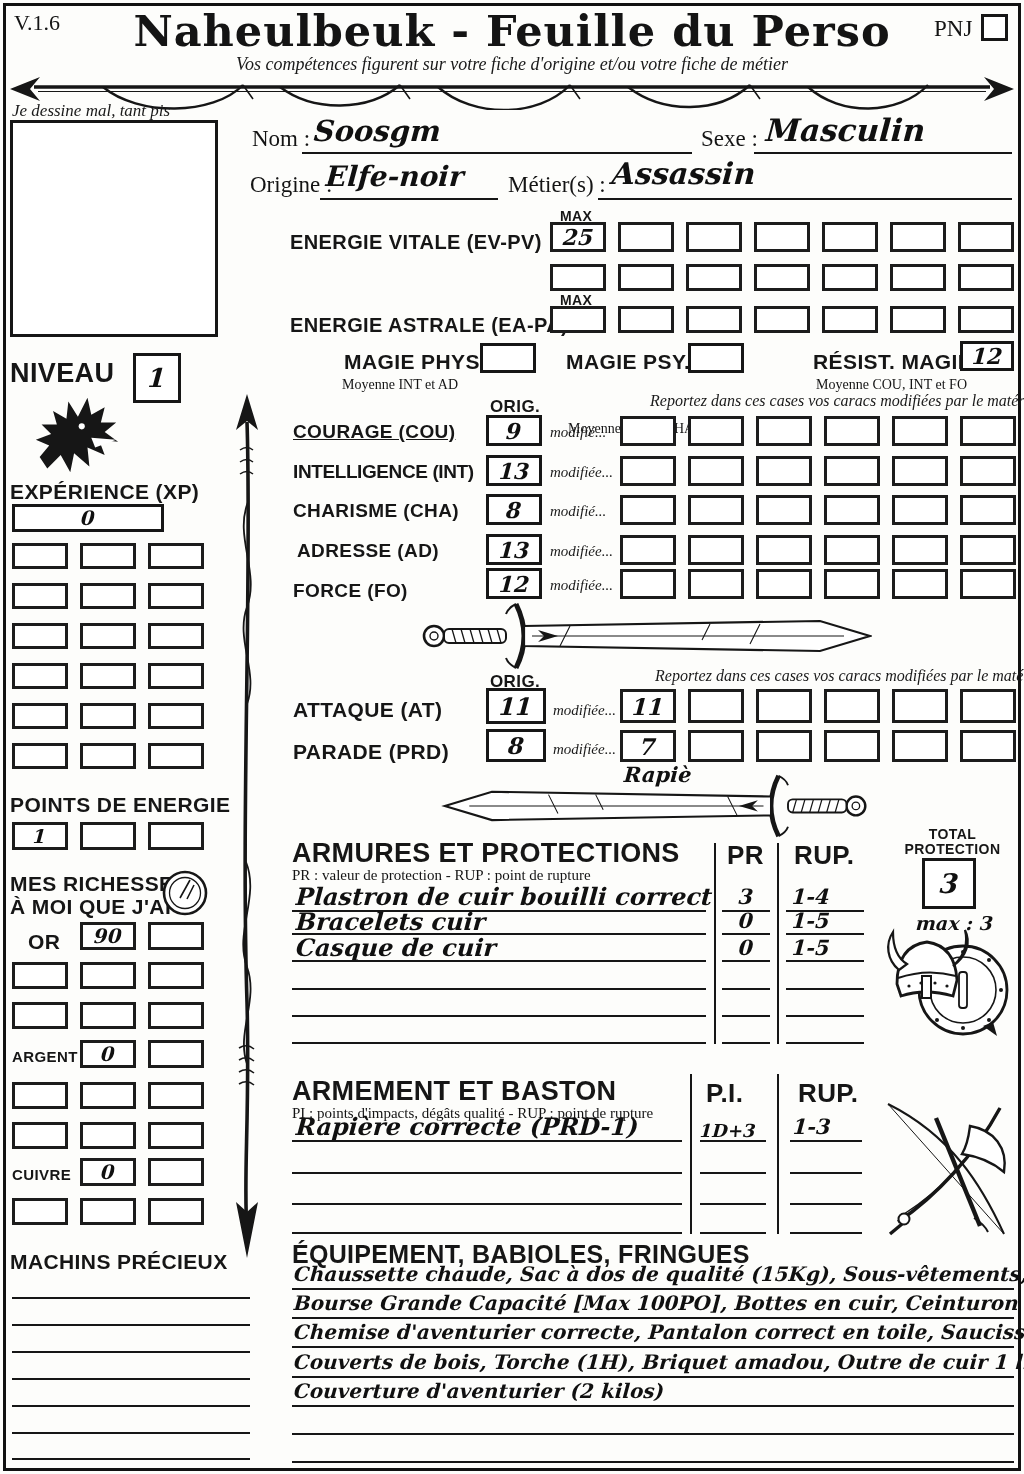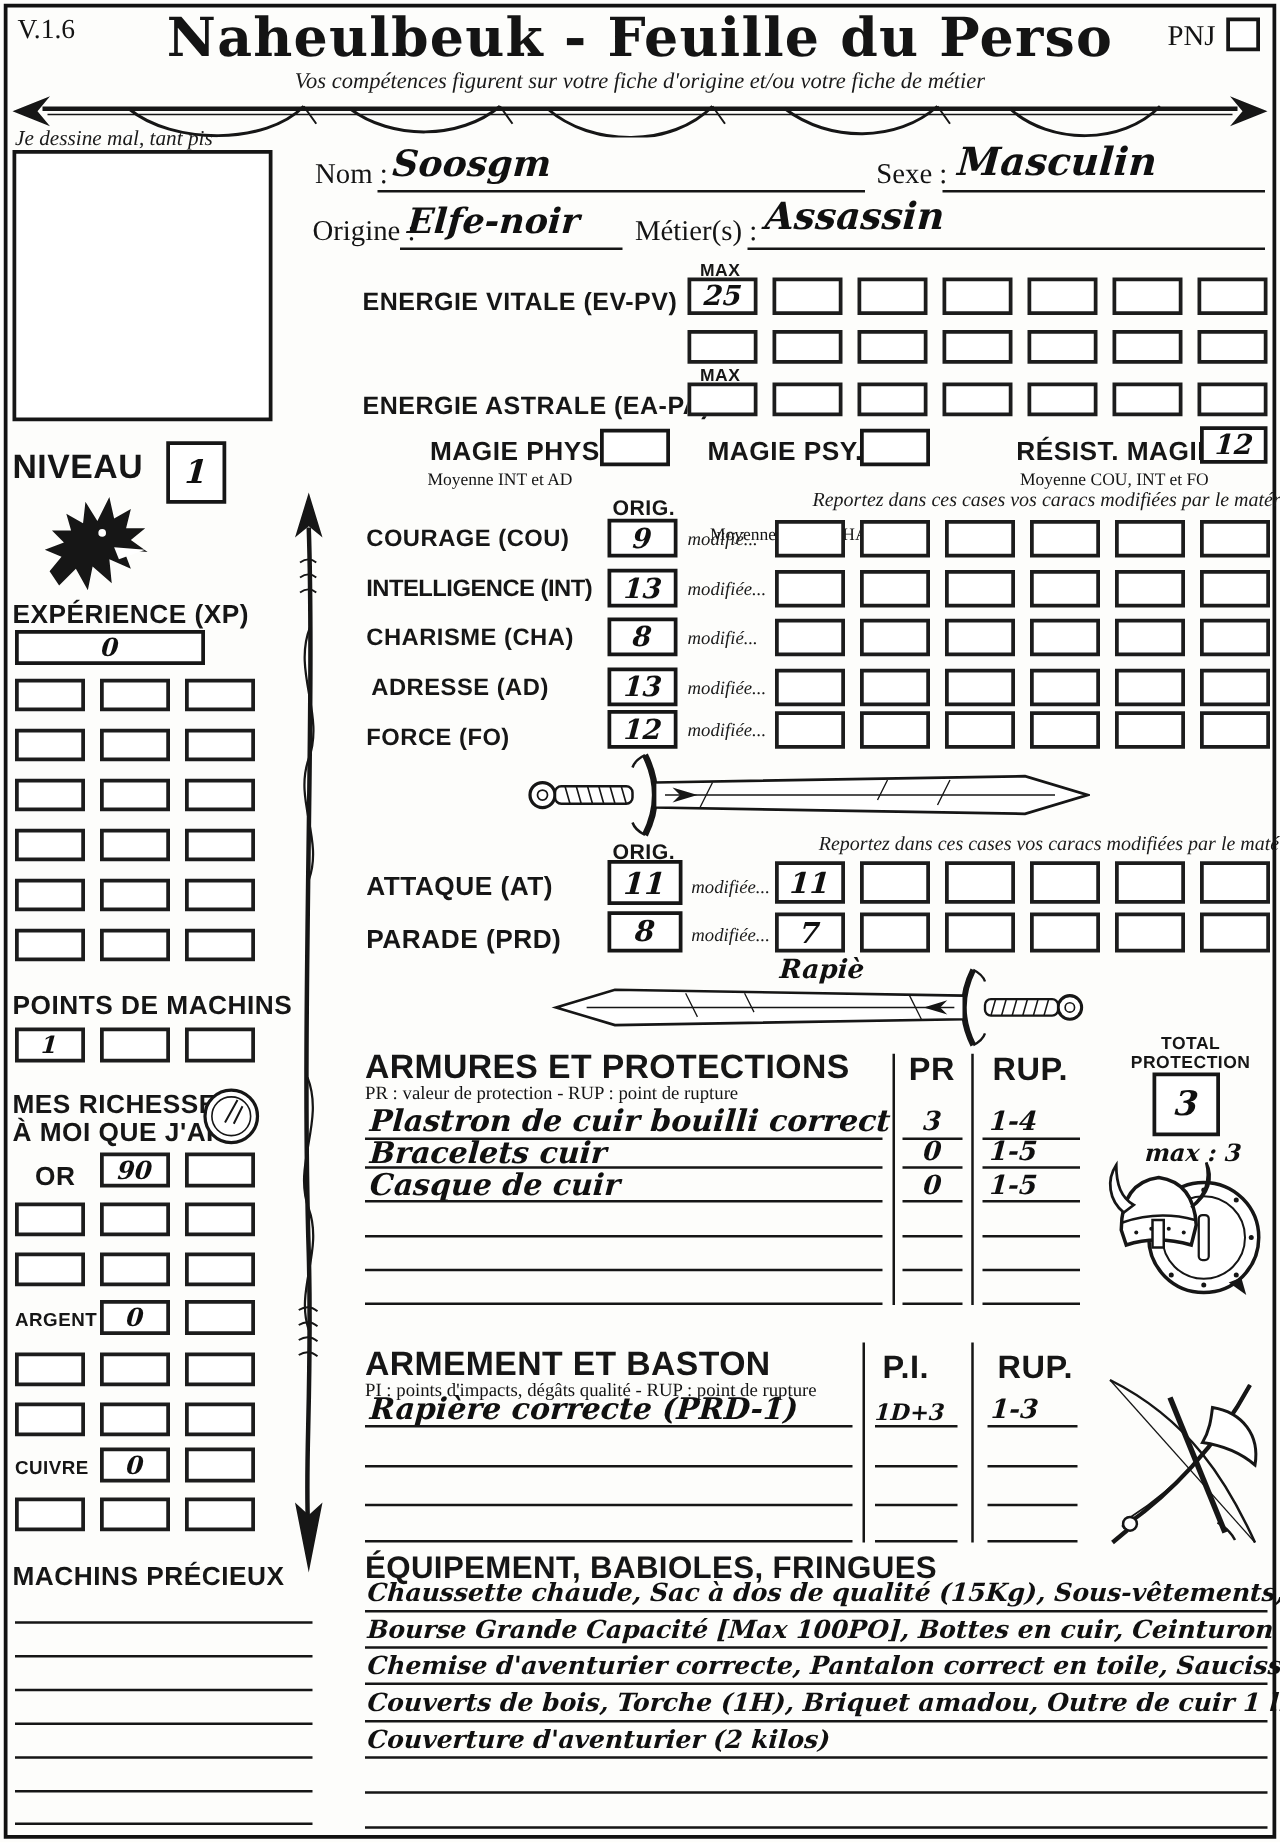--- a/index.html
+++ b/index.html
@@ -89,21 +89,21 @@
       <span class="cell" style="height:26px;"></span>
       <span class="cell" style="height:26px;"></span>
     <span class="cell" style="height:26px;"></span>
       <span class="cell" style="height:26px;"></span>
       <span class="cell" style="height:26px;"></span>
     <span class="cell" style="height:26px;"></span>
       <span class="cell" style="height:26px;"></span>
       <span class="cell" style="height:26px;"></span>
   </div>
 
-  <div class="bl" style="left:10px;top:793px;font-size:21px;">POINTS DE MACHINS</div>
+  <div class="bl" style="left:10px;top:793px;font-size:21px;">POINTS DE ENERGIE</div>
   <div class="frow" style="left:12px;top:822px;">
     <span class="cell ctr" style="width:56px;height:28px;">
         <span class="hw" style="position:static;font-size:19px;">1</span>
       </span>
     <span class="cell" style="width:56px;height:28px;"></span>
     <span class="cell" style="width:56px;height:28px;"></span>
   </div>
 
   <div class="bl" style="left:10px;top:872px;font-size:21px;line-height:23px;">
     <span>MES RICHESSES</span><br><span>À MOI QUE J'AI</span>
@@ -237,21 +237,21 @@
   <div class="sf" style="left:568px;top:377px;font-size:14px;margin-top:44px;">Moyenne INT et CHA</div>
   <div class="bl" style="left:813px;top:350px;font-size:21px;">RÉSIST. MAGIE</div>
   <div class="bigbox ctr" style="left:960px;top:341px;width:54px;height:30px;">
     <span class="hw" style="position:static;font-size:22px;">12</span>
   </div>
   <div class="sf" style="left:816px;top:377px;font-size:14px;">Moyenne COU, INT et FO</div>
 
   <div class="bl" style="left:490px;top:397px;font-size:17px;">ORIG.</div>
   <div class="si" style="left:650px;top:392px;font-size:16px;">Reportez dans ces cases vos caracs modifiées par le matériel</div>
 
-  <div class="bl" style="left:293px;top:421px;font-size:19px;">COURAGE (COU)</div>
+  <div class="bl" style="left:293px;top:421px;font-size:19px;text-decoration:underline;">COURAGE (COU)</div>
   <div class="bigbox ctr" style="left:486px;top:415px;width:56px;height:31px;">
       <span class="hw" style="position:static;font-size:22px;">9</span>
     </div>
   <div class="si" style="left:550px;top:424px;font-size:15px;">modifié...</div>
   <div class="frow" style="left:620px;top:416px;">
     <span class="cell" style="width:56px;height:30px;"></span>
       <span class="cell" style="width:56px;height:30px;"></span>
       <span class="cell" style="width:56px;height:30px;"></span>
       <span class="cell" style="width:56px;height:30px;"></span>
       <span class="cell" style="width:56px;height:30px;"></span>

